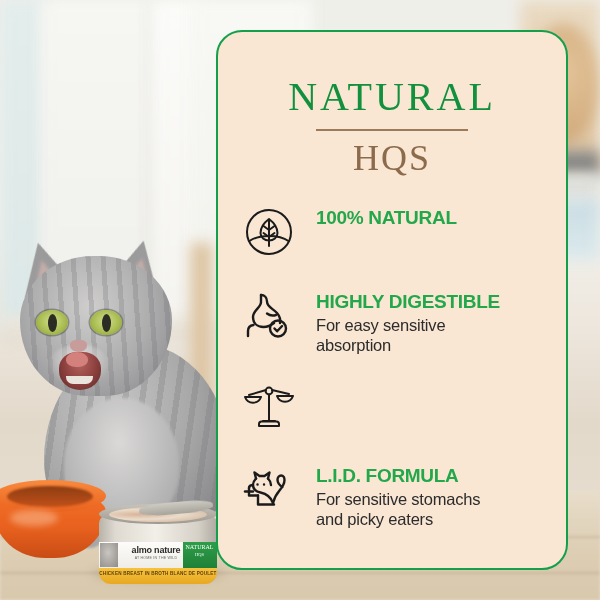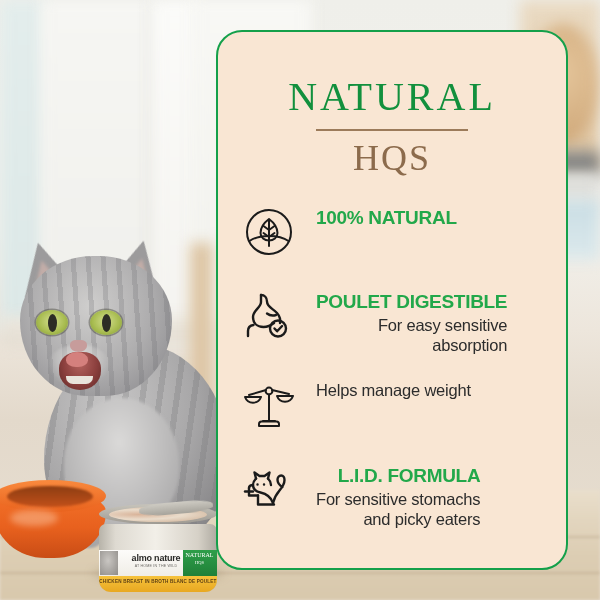--- a/index.html
+++ b/index.html
@@ -195,21 +195,21 @@
   .bowl-shine {
     position:absolute; left:16px; top:30px; width:48px; height:16px;
     border-radius:50%;
     background:rgba(255,220,190,.40);
     filter:blur(3px);
   }
 
   
   .can { position:absolute; left:99px; top:500px; width:118px; height:82px; }
   .can-body {
-    position:absolute; left:0; top:24px; width:118px; height:68px;
+    position:absolute; left:0; top:16px; width:118px; height:68px;
     border-radius:7px 7px 12px 12px;
     background:linear-gradient(90deg,#B7B3A9 0%,#DEDAD1 14%,#F2EFE8 48%,#D6D1C7 84%,#AEAAA1 100%);
     overflow:hidden;
   }
   .can-rim {
     position:absolute; left:0; top:4px; width:118px; height:20px;
     border-radius:50%;
     background:linear-gradient(180deg,#C7C4BB,#9E9A92);
     filter:blur(.4px);
   }
@@ -306,21 +306,20 @@
     line-height:42px;
   }
 
   
   .features { margin-top:24px; padding:0 20px 0 22px; }
   .feature {
     display:flex; align-items:flex-start;
     gap:18px;
     margin-bottom:22px;
     min-height:62px;
-    text-align:right;
   }
   .feature:last-child { margin-bottom:0;margin-top:6px; }
   .feature-icon {
     flex:0 0 58px; width:58px; height:58px;
     display:flex; align-items:center; justify-content:center;
   }
   .feature-icon svg { display:block; }
   .feature-text { padding-top:3px; }
   .feature-title {
     font-family:"Liberation Sans", sans-serif;
@@ -442,40 +441,39 @@
           <svg width="50" height="52" viewBox="0 0 50 52" fill="none" stroke="#1B1B1B" stroke-width="2.4" stroke-linecap="round" stroke-linejoin="round">
             <path d="M17 5v7c0 6-8 8-8 15 0 6 4 10 10.5 10 5 0 8-2 10.5-4"></path>
             <path d="M17 5c3.5 0 6 2.5 6 6.5 0 5.5 6 7 10 11.5 3 3.5 3.5 7.5 3 10"></path>
             <path d="M9.5 35c-3.5.5-5.5 2.5-5.5 6v5"></path>
             <path d="M23 23.5c2.5 2 6 2.5 9 1.5"></path>
             <circle cx="34" cy="38.5" r="8"></circle>
             <path d="M30.5 38.5l2.6 2.8 5-5.3"></path>
           </svg>
         </div>
         <div class="feature-text">
-          <div class="feature-title">POULET DIGESTIBLE</div>
+          <div class="feature-title">HIGHLY DIGESTIBLE</div>
           <div class="feature-desc">For easy sensitive
 absorption</div>
         </div>
       </div>
 
       <div class="feature">
         <div class="feature-icon">
           <svg width="50" height="48" viewBox="0 0 50 48" fill="none" stroke="#1B1B1B" stroke-width="2" stroke-linecap="round" stroke-linejoin="round">
             <circle cx="25" cy="9" r="3.4"></circle>
             <path d="M25 12.4V39"></path>
             <path d="M22 8l-17 5M28 8l17 4"></path>
             <path d="M1 15a8.5 8.5 0 0 0 16 0z"></path>
             <path d="M33 14a8.5 8.5 0 0 0 16 0z"></path>
             <path d="M19 39h12"></path>
             <path d="M15 44h20v-2a2.5 2.5 0 0 0-2.5-2.5h-15A2.5 2.5 0 0 0 15 42z"></path>
           </svg>
         </div>
         <div class="feature-text">
-          <div class="feature-desc">Helps manage weight</div>
         </div>
       </div>
 
       <div class="feature">
         <div class="feature-icon">
           <svg width="52" height="50" viewBox="0 0 52 50" fill="none" stroke="#1B1B1B" stroke-width="2.4" stroke-linecap="round" stroke-linejoin="round">
             <path d="M13 13.5l-1.5-6 5 3.5h5l5-3.5-1.5 6"></path>
             <path d="M13 13.5c-2 2-3 4-3 6.5 0 4 3 6.5 7.5 7.5 6 1.3 10.5 5 12.5 10.5"></path>
             <path d="M25 13.5c2 2 3 4 3 6.5"></path>
             <path d="M10 20c-2.5 0-4 1-4 3"></path>

